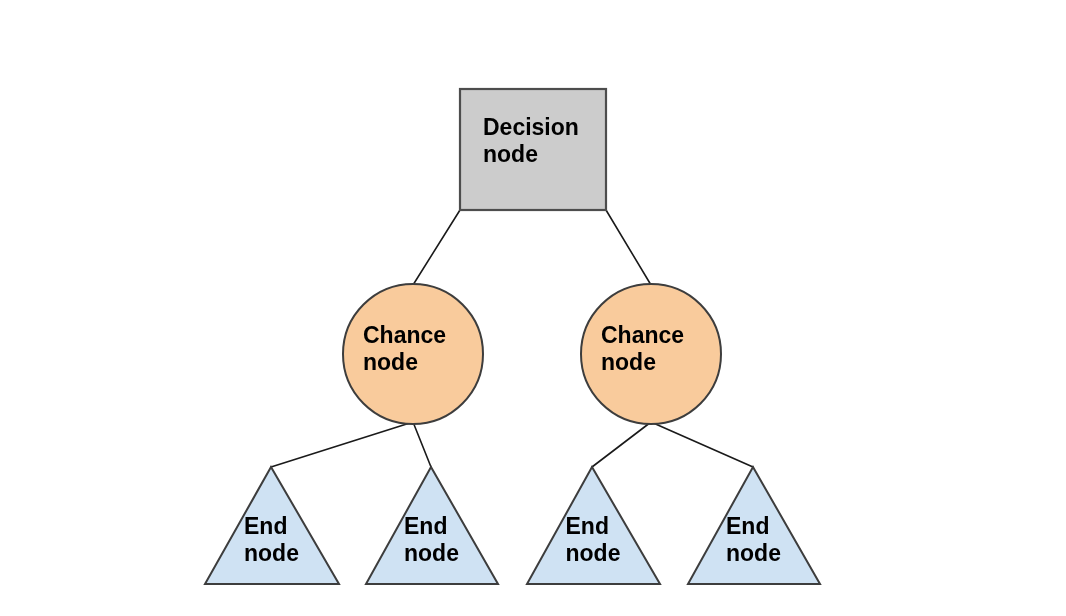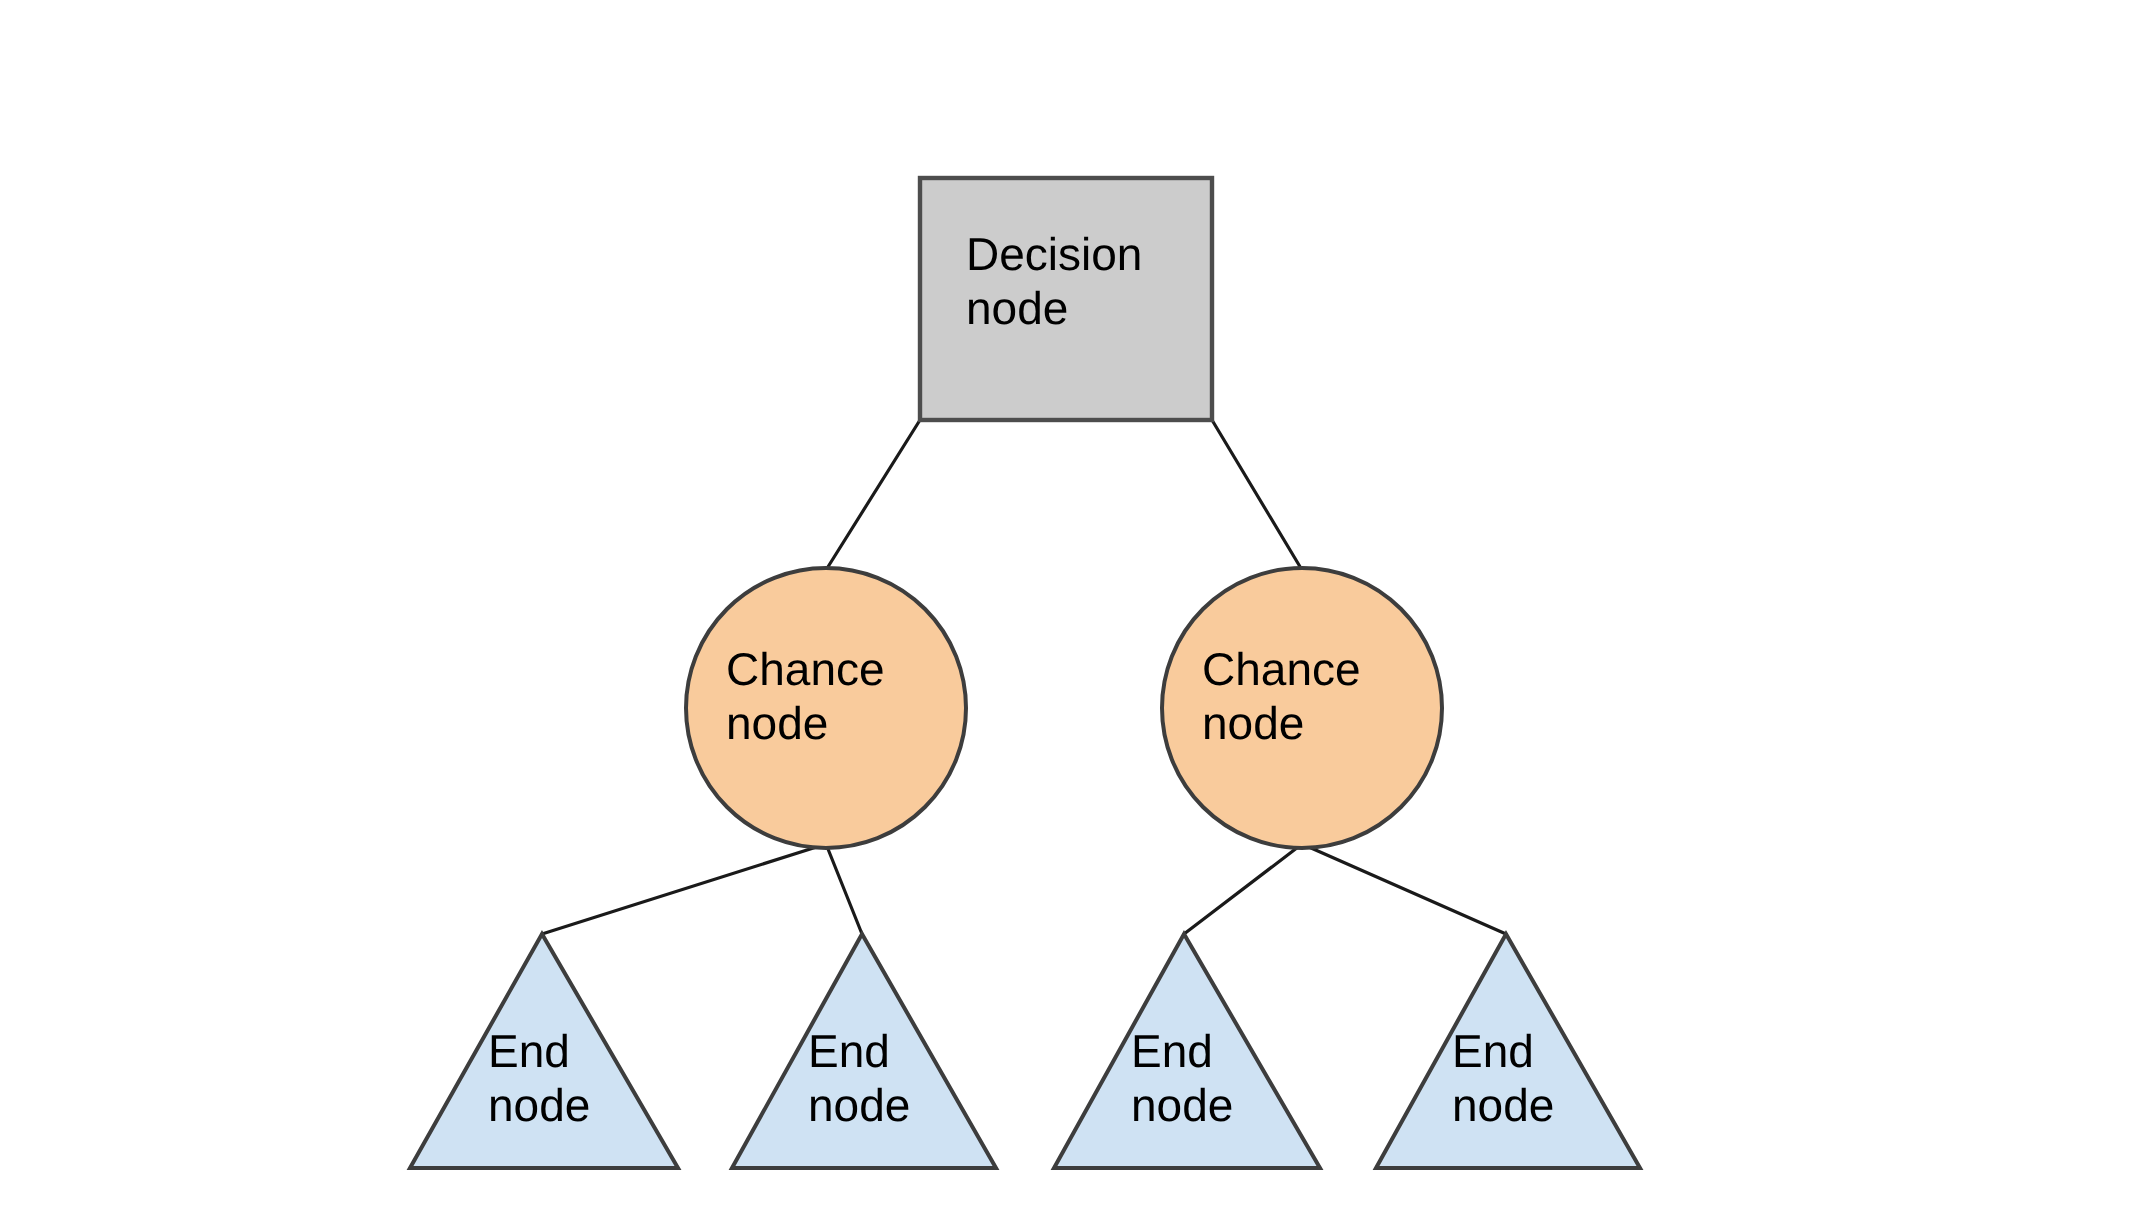--- a/index.html
+++ b/index.html
@@ -12,20 +12,21 @@
     width: 1066px;
     height: 616px;
     font-family: "Liberation Sans", sans-serif;
     overflow: hidden;
   }
   #diagram-root {
     position: relative;
     width: 1066px;
     height: 616px;
     background: #ffffff;
+    font-weight: bold;
   }
   #diagram-svg {
     position: absolute;
     left: 0;
     top: 0;
     width: 1066px;
     height: 616px;
     display: block;
   }
   .node-label {

